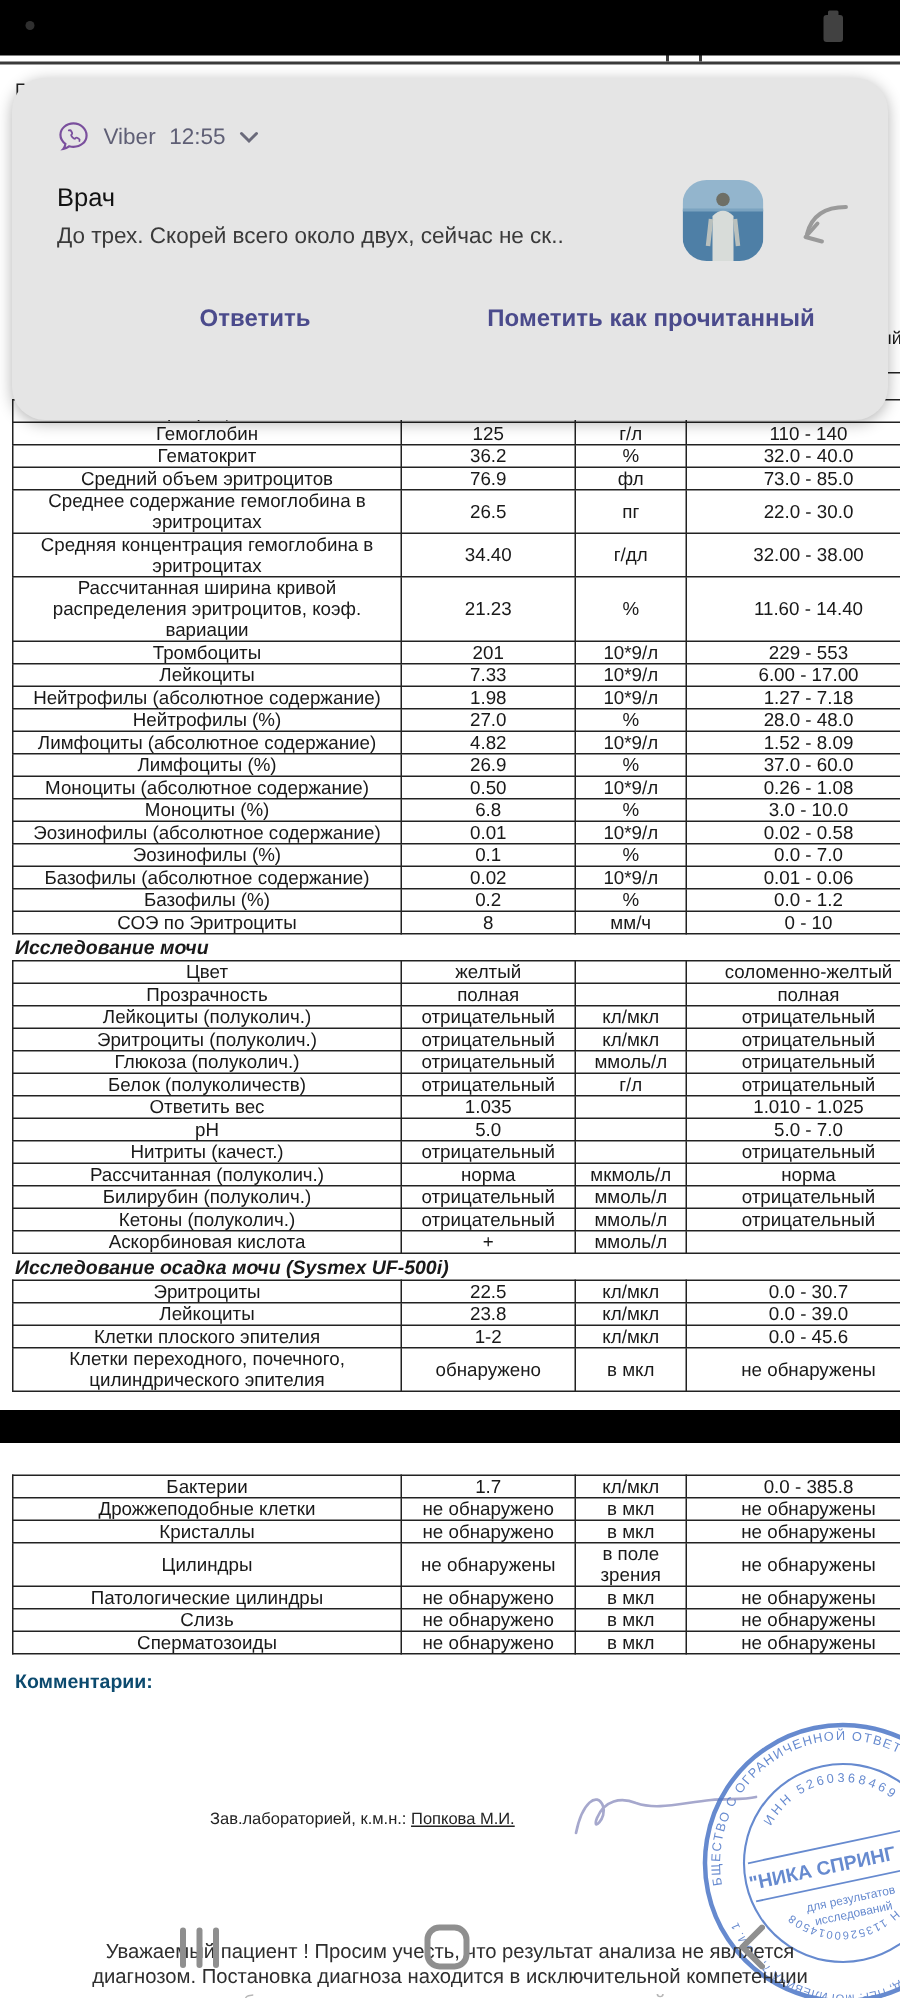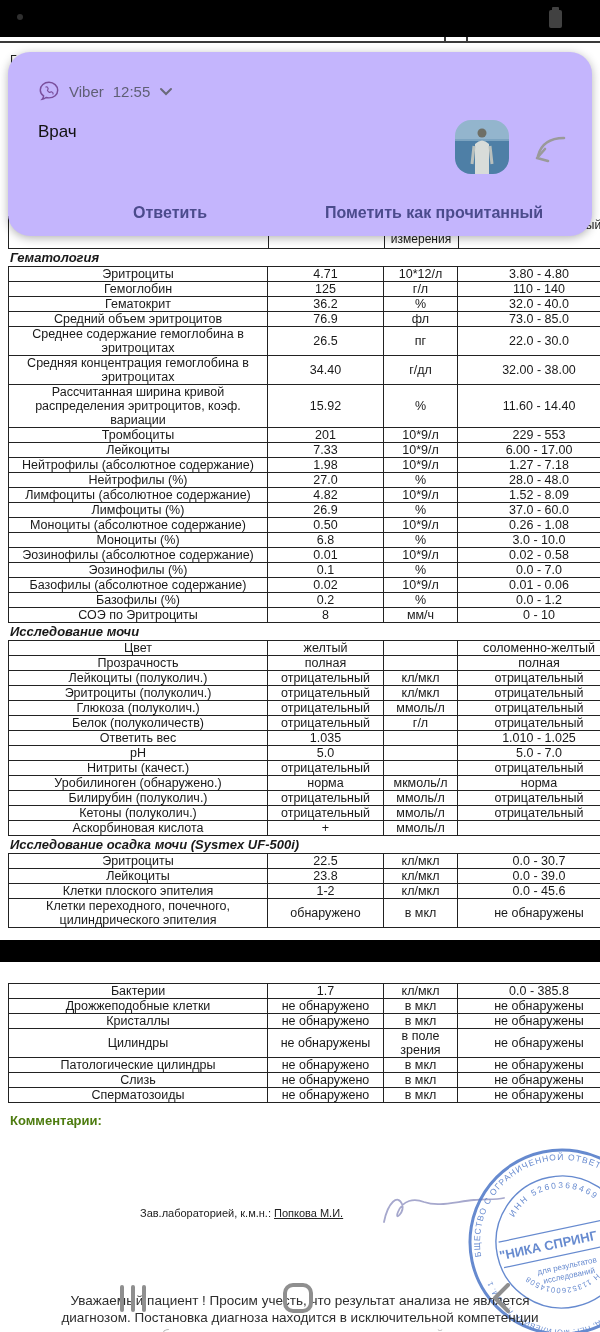--- a/index.html
+++ b/index.html
@@ -22,35 +22,35 @@
   .hdr-units{position:absolute;left:375px;width:74px;top:2px;text-align:center;font-size:12px;line-height:14px;}
   .hdr-ref{position:absolute;left:449px;width:263px;top:2px;text-align:center;font-size:12px;line-height:14px;}
   .section-heading{font-style:italic;font-weight:bold;font-size:13px;line-height:15px;padding:1px 0 1px 2px;}
   table.lab{border-collapse:collapse;width:612px;table-layout:fixed;font-size:12.5px;line-height:14px;color:#191919;}
   table.lab td{border:1px solid #222;padding:0 3px;height:14px;vertical-align:middle;}
   td.c-name{text-align:center;}
   td.c-res,td.c-unit,td.c-ref{text-align:center;}
   td.bold{font-weight:normal;}
   #bar-separator{position:absolute;left:0;top:940px;width:600px;height:22px;background:#000;z-index:1;}
   #table2-wrap{position:absolute;left:8px;top:983px;width:612px;z-index:1;}
-  #comments{position:absolute;left:10px;top:1113px;font-weight:bold;font-size:13px;color:#4d7c0f;z-index:1;}
+  #comments{position:absolute;left:10px;top:1113px;font-weight:bold;font-size:13px;color:#0c4a6e;z-index:1;}
   #sig{position:absolute;left:140px;top:1207px;font-size:11px;color:#222;z-index:1;}
   #sig .uname{text-decoration:underline;}
   #sig-squiggle{position:absolute;left:378px;top:1188px;z-index:1;}
   #stamp{position:absolute;left:452px;top:1132px;z-index:2;transform:rotate(-12deg);opacity:.85;}
   
   #footer{position:absolute;left:0;top:1292px;width:600px;text-align:center;font-size:13.5px;line-height:17px;color:#2e2e2e;z-index:3;}
   #footer .faint{color:rgba(46,46,46,0.35);}
   
   .nav-ic{position:absolute;z-index:6;}
   #nav-recents{left:120px;top:1285px;display:flex;gap:7px;}
   #nav-recents i{display:block;width:4px;height:27px;background:#8f8f8f;border-radius:2px;}
   #nav-home{left:283px;top:1283px;width:22px;height:22px;border:4px solid #8f8f8f;border-radius:10px;background:transparent;}
   
-  .notif{position:absolute;left:8px;top:52px;width:584px;height:184px;background:#c4b5fd;border-radius:22px;
+  .notif{position:absolute;left:8px;top:52px;width:584px;height:228px;background:#e5e5e5;border-radius:22px;
     box-shadow:0 2px 10px rgba(0,0,0,.3);z-index:5;}
   .notif-header{position:absolute;left:30px;top:28px;display:flex;align-items:center;gap:9px;color:#5f5f75;font-size:15px;}
   .notif-title{position:absolute;left:30px;top:70px;font-weight:normal;font-size:17px;color:#121212;}
   .notif-msg{position:absolute;left:30px;top:97px;font-size:15px;color:#3a3a3a;}
   .notif-avatar{position:absolute;left:447px;top:68px;width:54px;height:54px;border-radius:16px;overflow:hidden;}
   .notif-reply{position:absolute;left:520px;top:80px;}
   .notif-btn{position:absolute;top:148px;height:26px;line-height:26px;text-align:center;font-weight:bold;font-size:16px;color:#4b4b8c;cursor:pointer;}
   #btn-reply{left:87px;width:150px;}
   #btn-mark{left:291px;width:270px;}
 </style>
@@ -111,21 +111,21 @@
             <td class="c-ref">22.0 - 30.0</td>
           </tr>
           <tr>
             <td class="c-name">Средняя концентрация гемоглобина в эритроцитах</td>
             <td class="c-res">34.40</td>
             <td class="c-unit">г/дл</td>
             <td class="c-ref">32.00 - 38.00</td>
           </tr>
           <tr>
             <td class="c-name">Рассчитанная ширина кривой распределения эритроцитов, коэф. вариации</td>
-            <td class="c-res">15.92</td>
+            <td class="c-res">21.23</td>
             <td class="c-unit">%</td>
             <td class="c-ref">11.60 - 14.40</td>
           </tr>
           <tr>
             <td class="c-name">Тромбоциты</td>
             <td class="c-res bold">201</td>
             <td class="c-unit">10*9/л</td>
             <td class="c-ref">229 - 553</td>
           </tr>
           <tr>
@@ -259,21 +259,21 @@
             <td class="c-unit"></td>
             <td class="c-ref">5.0 - 7.0</td>
           </tr>
           <tr>
             <td class="c-name">Нитриты (качест.)</td>
             <td class="c-res">отрицательный</td>
             <td class="c-unit"></td>
             <td class="c-ref">отрицательный</td>
           </tr>
           <tr>
-            <td class="c-name">Уробилиноген (обнаружено.)</td>
+            <td class="c-name">Рассчитанная (полуколич.)</td>
             <td class="c-res">норма</td>
             <td class="c-unit">мкмоль/л</td>
             <td class="c-ref">норма</td>
           </tr>
           <tr>
             <td class="c-name">Билирубин (полуколич.)</td>
             <td class="c-res">отрицательный</td>
             <td class="c-unit">ммоль/л</td>
             <td class="c-ref">отрицательный</td>
           </tr>
@@ -455,20 +455,21 @@
       <path d="M12 2.5c-5.2 0-9.5 3.6-9.5 8.3 0 2.7 1.4 5 3.6 6.5-.1 1-.5 2.6-1.5 3.7 1.8-.3 3.3-1.2 4.2-1.9.9.2 2 .4 3.2.4 5.2 0 9.5-3.6 9.5-8.3S17.2 2.5 12 2.5z" fill="none" stroke="#7a4f9d" stroke-width="1.6"></path>
       <path d="M8.6 7.6c.8-.3 1.4-.2 1.7.4l.7 1.3c.2.5 0 .9-.4 1.2-.3.2-.4.5-.2.9.4.9 1.2 1.7 2.1 2.1.4.2.7.1.9-.2.3-.4.7-.6 1.2-.4l1.3.7c.6.3.7.9.4 1.7" fill="none" stroke="#7a4f9d" stroke-width="1.3" stroke-linecap="round"></path>
     </svg>
     <span>Viber</span>
     <span>12:55</span>
     <svg width="14" height="9" viewBox="0 0 14 9">
       <polyline points="2,2 7,7 12,2" fill="none" stroke="#6a6a7a" stroke-width="2" stroke-linecap="round"></polyline>
     </svg>
   </div>
   <div class="notif-title">Врач</div>
+  <div class="notif-msg">До трех. Скорей всего около двух, сейчас не ск..</div>
   <div class="notif-avatar">
     <svg width="54" height="54" viewBox="0 0 54 54">
       <rect x="0" y="0" width="54" height="20" fill="#93b5cd"></rect>
       <rect x="0" y="20" width="54" height="34" fill="#4e7fa6"></rect>
       <rect x="0" y="19" width="54" height="2" fill="#7ba3c0"></rect>
       <circle cx="27" cy="13" r="4.5" fill="#6e6f66"></circle>
       <path d="M20 54 L20 24 Q27 17 34 24 L34 54 Z" fill="#d8dcd9"></path>
       <path d="M19 26 L17 44 M35 26 L37 44" stroke="#b9c0bd" stroke-width="3" fill="none"></path>
     </svg>
   </div>

